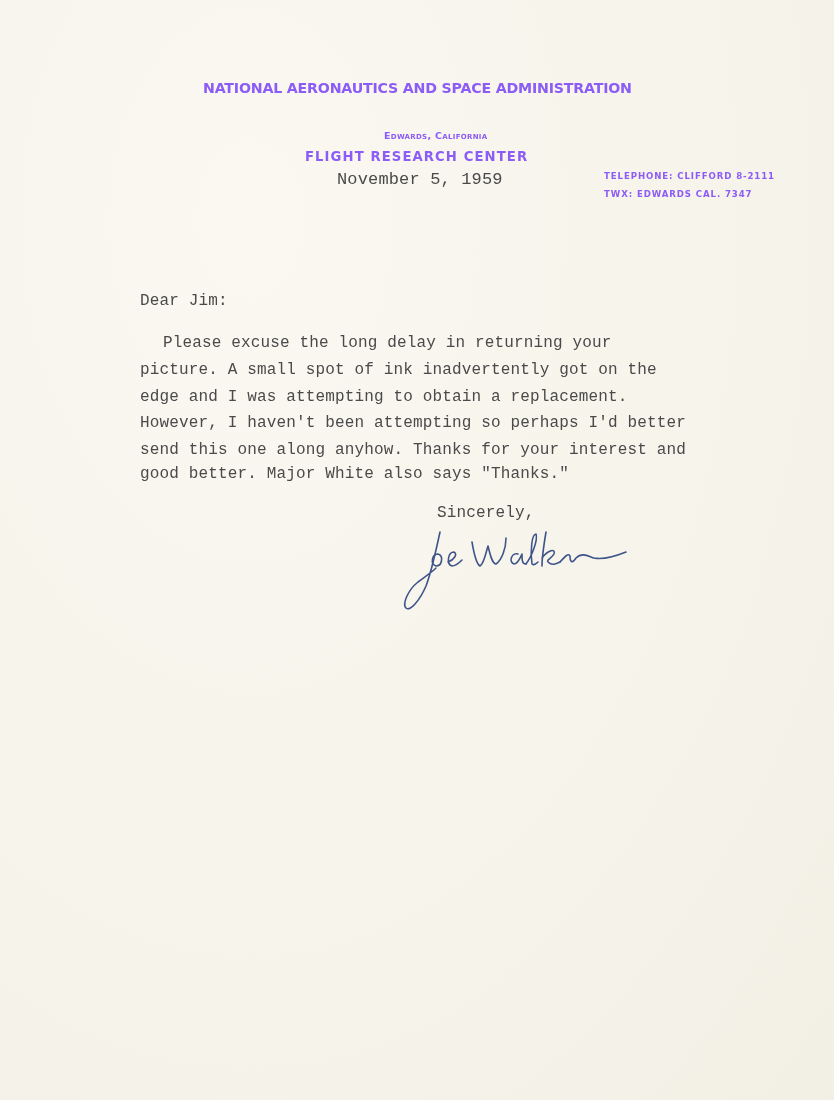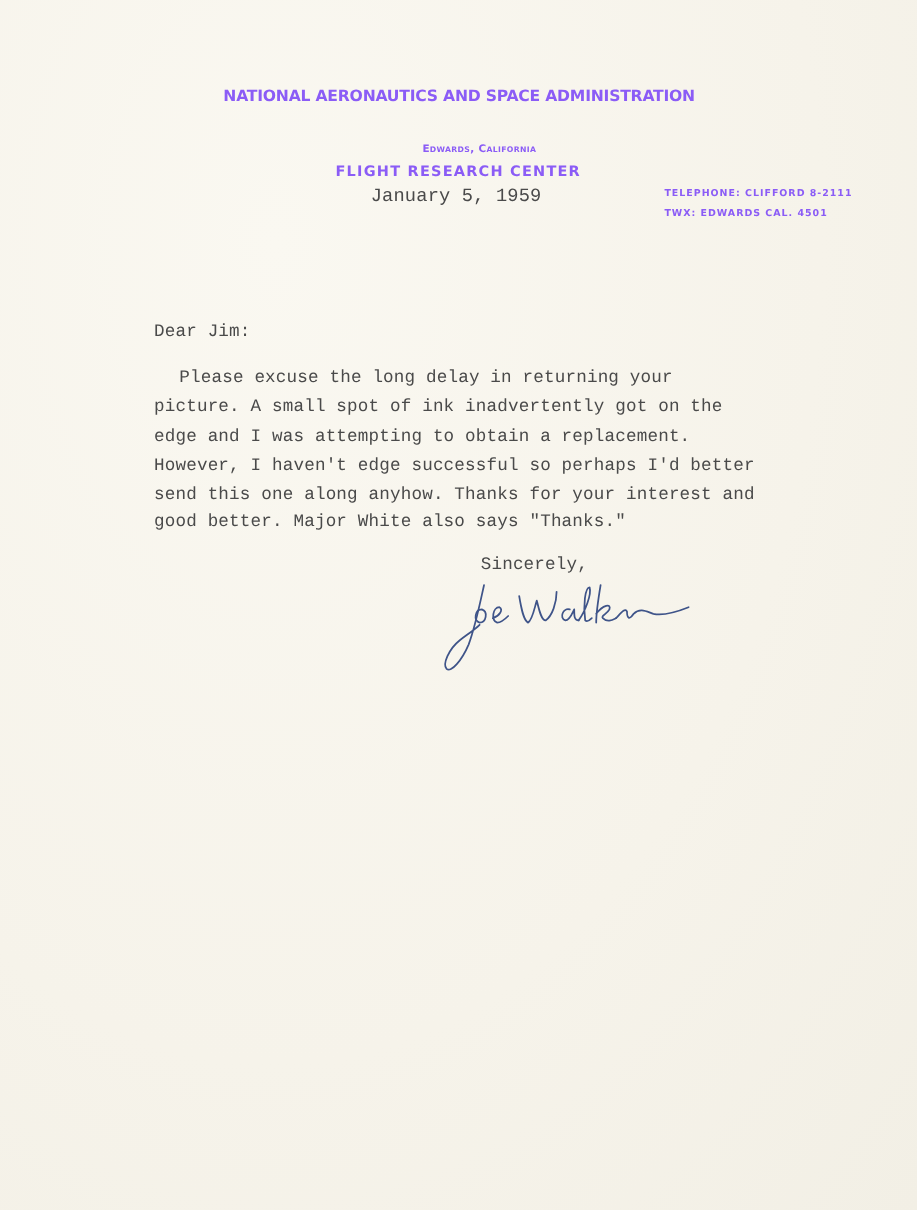--- a/index.html
+++ b/index.html
@@ -29,29 +29,29 @@
   #sig-text { position: absolute; left: 0; top: 0; width: 1px; height: 1px; overflow: hidden; opacity: 0; }
 </style>
 </head>
 <body>
 
 <div>
   <div class="lh" id="lh1">NATIONAL AERONAUTICS AND SPACE ADMINISTRATION</div>
   <div class="lh" id="lh2">FLIGHT RESEARCH CENTER</div>
   <div class="lh" id="lh3">Edwards, California</div>
   <div class="lh" id="lh4">TELEPHONE: CLIFFORD 8-2111</div>
-  <div class="lh" id="lh5">TWX: EDWARDS CAL. 4501</div>
+  <div class="lh" id="lh5">TWX: EDWARDS CAL. 7347</div>
 
-  <div class="tw" id="date">January 5, 1959</div>
+  <div class="tw" id="date">November 5, 1959</div>
   <div class="tw" id="salut">Dear Jim:</div>
 
   <div class="tw" id="b1">Please excuse the long delay in returning your</div>
   <div class="tw bl" id="b2">picture.  A small spot of ink inadvertently got on the</div>
   <div class="tw bl" id="b3">edge and I was attempting to obtain a replacement.</div>
-  <div class="tw bl" id="b4">However, I haven't edge successful so perhaps I'd better</div>
+  <div class="tw bl" id="b4">However, I haven't been attempting so perhaps I'd better</div>
   <div class="tw bl" id="b5">send this one along anyhow.  Thanks for your interest and</div>
   <div class="tw bl" id="b6">good better.  Major White also says "Thanks."</div>
 
   <div class="tw" id="closing">Sincerely,</div>
 
   <div id="sig">
     <span id="sig-text">Joe Walker</span>
     <svg width="240" height="100" viewBox="0 0 240 100" fill="none" stroke="#3f5489" stroke-width="1.6" stroke-linecap="round" stroke-linejoin="round">
 
       <path d="M42 12 C38 30, 34 50, 28 66 C22 80, 12 92, 8 88 C4 84, 10 70, 20 62 C28 56, 34 52, 38 48"></path>

